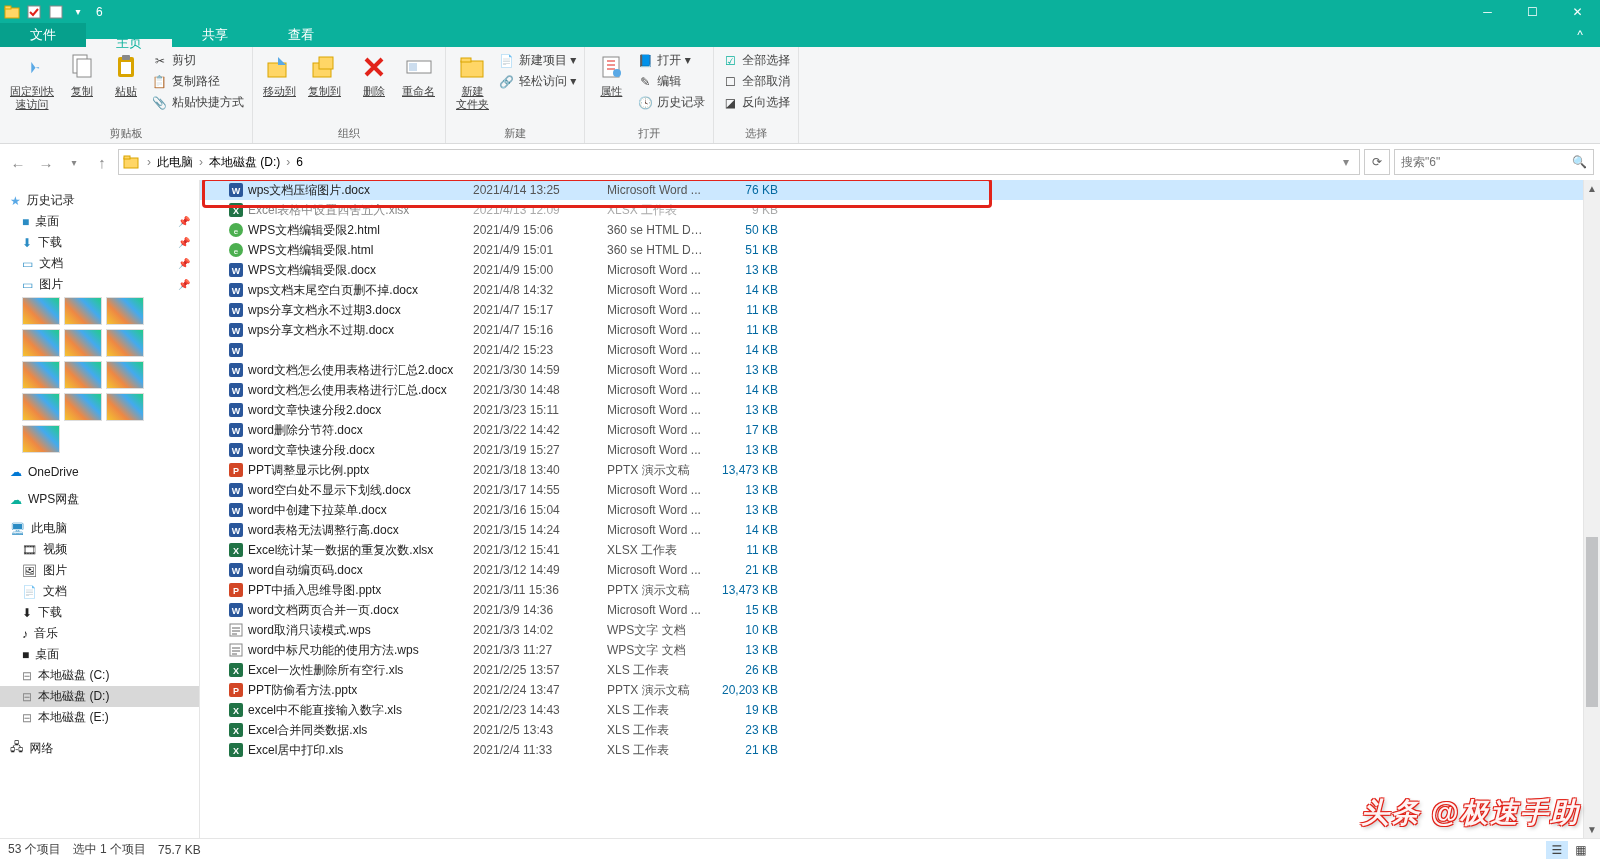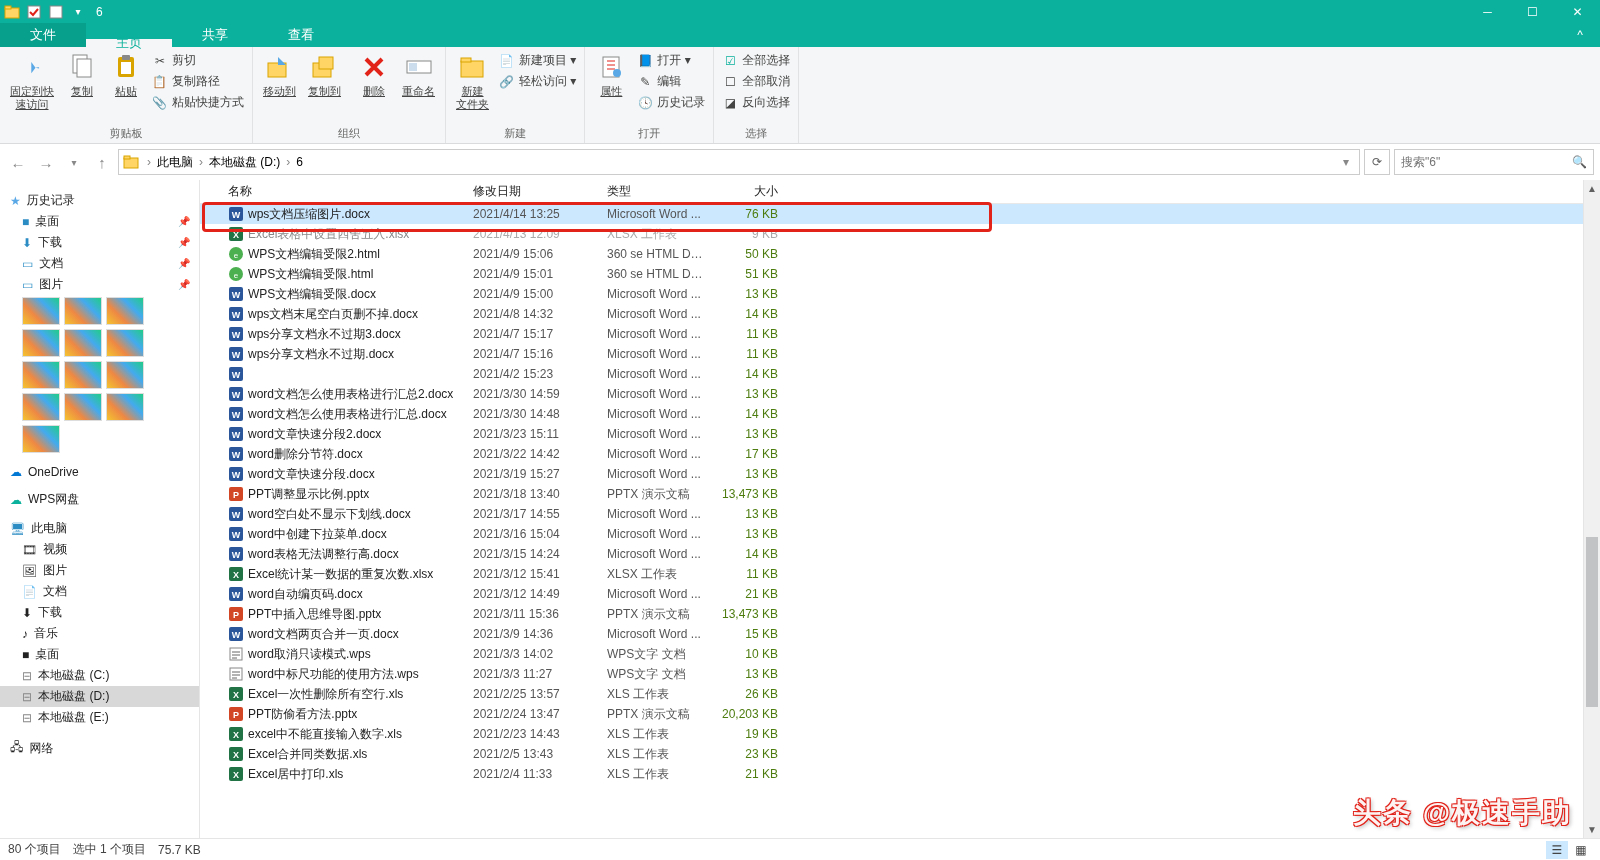--- a/index.html
+++ b/index.html
@@ -62,39 +62,39 @@
 .col-date { width: 134px; }
 .col-type { width: 112px; }
 .col-size { width: 75px; text-align: right; }
 
 .filelist { position: relative; }
 .frow { display: flex; align-items: center; height: 20px; font-size: 12px; color: #222; padding-left: 20px; }
 .frow .fic { width: 16px; height: 16px; margin-right: 4px; display:inline-flex;align-items:center;justify-content:center; }
 .frow .cname { width: 245px; display: flex; align-items: center; padding-left: 8px; }
 .frow .cdate { width: 134px; padding: 0 8px; color: #555; }
 .frow .ctype { width: 112px; padding: 0 8px; color: #555; white-space: nowrap; overflow: hidden; text-overflow: ellipsis; }
-.frow .csize { width: 75px; padding: 0 8px; text-align: right; color: #4d7c0f; }
+.frow .csize { width: 75px; padding: 0 8px; text-align: right; color: #0369a1; }
 .frow.sel { background: #cce8ff; }
 .frow.dim { color: #888; }
 .frow.dim .cdate,.frow.dim .ctype,.frow.dim .csize { color: #aaa; }
 
 .redbox { position: absolute; border: 3px solid #e2231a; border-radius: 4px; pointer-events: none; }
 
 .scrollbar { width: 17px; background: #f0f0f0; border-left: 1px solid #e5e5e5; display: flex; flex-direction: column; }
 .scrollbar .arrow { height: 17px; display:flex;align-items:center;justify-content:center; color:#606060; font-size:10px; }
 .scrollbar .track { flex: 1; position: relative; }
 .scrollbar .thumb { position: absolute; left: 2px; right: 2px; top: 340px; height: 170px; background: #c2c3c5; }
 
 
 .statusbar { height: 22px; border-top: 1px solid #e5e5e5; display: flex; align-items: center; padding: 0 8px; font-size: 12px; color: #444; gap: 12px; }
 .statusbar .views { margin-left: auto; display: flex; gap: 2px; }
 .statusbar .views div { width: 22px; height: 18px; display:flex;align-items:center;justify-content:center; }
 .statusbar .views .act { background: #cce8ff; }
 
-.watermark { position: absolute; right: 28px; bottom: 28px; font-size: 28px; color: rgba(255,255,255,0.95); text-shadow: -1px -1px 0 #e2231a, 1px -1px 0 #e2231a, -1px 1px 0 #e2231a, 1px 1px 0 #e2231a, 2px 2px 4px rgba(0,0,0,0.3); font-weight: bold; letter-spacing: 2px; }
+.watermark { position: absolute; right: 20px; bottom: 28px; font-size: 28px; color: rgba(255,255,255,0.95); text-shadow: -1px -1px 0 #e2231a, 1px -1px 0 #e2231a, -1px 1px 0 #e2231a, 1px 1px 0 #e2231a, 2px 2px 4px rgba(0,0,0,0.3); font-weight: bold; font-style: italic; letter-spacing: 2px; }
 
 
 svg { display: block; }
 </style>
 </head>
 <body>
 
 <div class="titlebar">
   <div class="sys-icons">
     <span class="ico">
@@ -435,26 +435,20 @@
     <div class="sect">
       <div class="item head">
           <span>🖧</span>
           <span>网络</span>
         </div>
     </div>
   </div>
 
   <div class="filepane">
     <div class="filecontent">
-      <div class="fileheader">
-        <div class="col col-name">名称</div>
-        <div class="col col-date">修改日期</div>
-        <div class="col col-type">类型</div>
-        <div class="col col-size">大小</div>
-      </div>
       <div class="filelist" id="filelist">
         <div class="redbox" style="left:2px;top:-2px;width:790px;height:30px;"></div>
       <div class="frow sel">
             <div class="cname">
               <span class="fic">
                 <svg width="14" height="14">
                   <rect width="14" height="14" fill="#2b579a" rx="2"></rect>
                   <text x="7" y="11" font-size="9" fill="#fff" text-anchor="middle" font-weight="bold">W</text>
                 </svg>
               </span>
@@ -861,21 +855,21 @@
       <div class="arrow">▲</div>
       <div class="track">
           <div class="thumb"></div>
         </div>
       <div class="arrow">▼</div>
     </div>
   </div>
 </div>
 
 <div class="statusbar">
-  <span>80 个项目</span>
+  <span>53 个项目</span>
   <span>选中 1 个项目</span>
   <span>75.7 KB</span>
   <div class="views">
     <div class="act">☰</div>
     <div>▦</div>
   </div>
 </div>
 
 <div class="watermark">头条 @极速手助</div>
 

